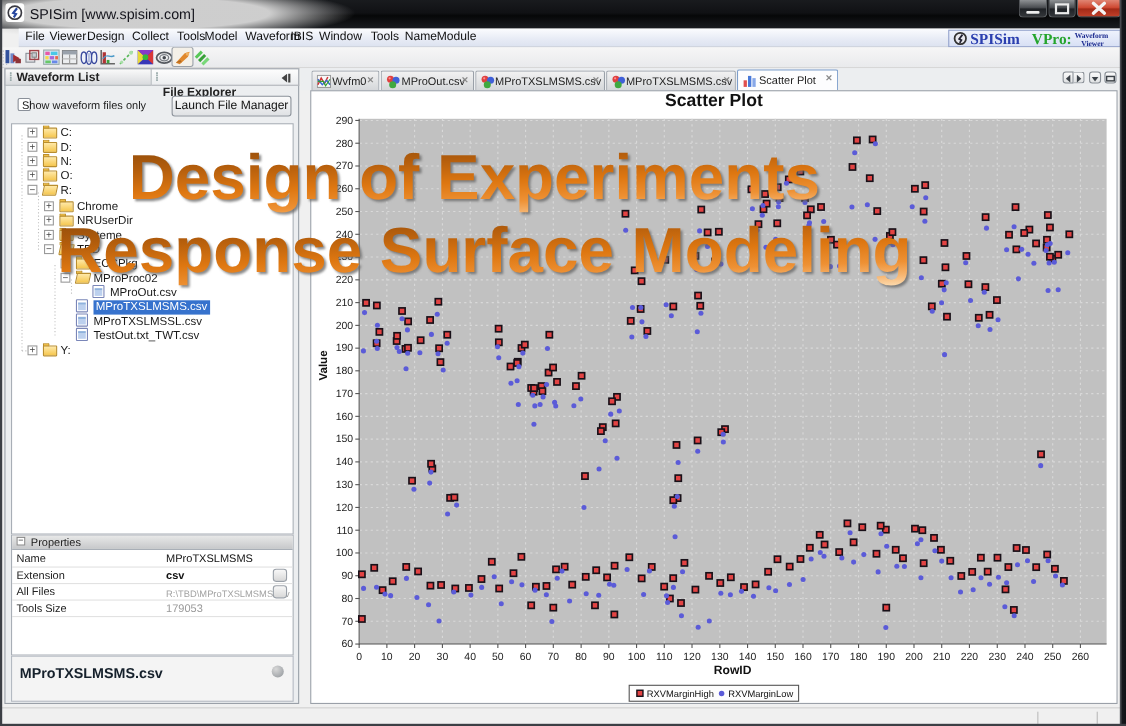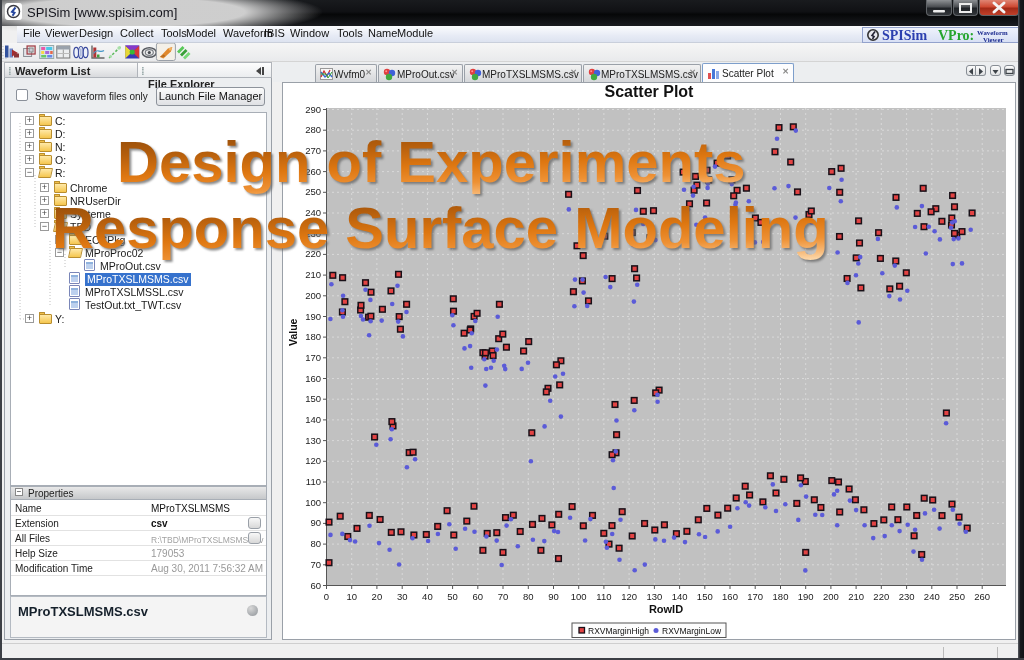--- a/index.html
+++ b/index.html
@@ -34,21 +34,21 @@
 
 
 #toolbar { left:0; top:43px; width:1024px; height:19px;
   background:linear-gradient(#f6f6f6,#e9eaec); border-bottom:1px solid #d4d4d4; }
 
 
 #leftpanel { left:4px; top:62px; width:268px; height:578px; background:#eceef0; border:1px solid #9aa0a8; }
 #lph1 { left:4px; top:62px; width:134px; height:16px; background:linear-gradient(#fafafa,#d8dadd); border:1px solid #b0b4ba; font-size:11px; font-weight:bold; color:#222; }
 #lph2 { left:138px; top:62px; width:134px; height:16px; background:linear-gradient(#fdfdfd,#ebedef); border:1px solid #b0b4ba; border-left:none; font-size:11px; font-weight:bold; color:#222; }
 #chkbox { left:16px; top:89px; width:12px; height:12px; background:#fff; border:1px solid #8a9099; border-radius:2px; }
-#chklabel { left:35px; top:91px; font-size:10px; color:#1a1a1a; }
+#chklabel { left:20px; top:91px; font-size:10px; color:#1a1a1a; }
 #lfmbtn { left:156px; top:87px; width:109px; height:19px; background:linear-gradient(#fbfbfb,#dfe1e4); border:1px solid #8d939b; border-radius:3px; font-size:11px; color:#111; text-align:center; line-height:17px; white-space:nowrap; }
 #treebox { left:10px; top:112px; width:257px; height:374px; background:#fff; border:1px solid #a8aeb6; overflow:hidden; }
 #propbox { left:10px; top:486px; width:257px; height:110px; background:#fff; border:1px solid #a8aeb6; }
 #prophdr { left:0; top:0; width:255px; height:13px; background:linear-gradient(#e8e8e8,#c6c8ca); border-bottom:1px solid #a8aeb6; font-size:10px; color:#222; }
 #filebox { left:10px; top:596px; width:257px; height:42px; background:#f4f4f4; border:1px solid #b4bac2; }
 
 
 .trow { position:absolute; height:13px; font-size:10.5px; color:#1a1a1a; white-space:nowrap; }
 .exp { position:absolute; width:9px; height:9px; background:#fff; border:1px solid #9a9a9a; font-size:9px; line-height:7px; text-align:center; color:#444; }
 .fold { position:absolute; width:13px; height:11px; }
@@ -59,21 +59,21 @@
   linear-gradient(#bcd0ee,#bcd0ee); border-top:2px solid #8fb2dd; display:block; }
 .tsel { background:#3672cd; color:#fff; padding:0 2px; }
 
 
 .prow { position:absolute; left:0; width:255px; height:15px; border-bottom:1px solid #e2e2e2; font-size:10px; color:#222; }
 .pval { position:absolute; left:140px; top:2px; }
 .pbtn { position:absolute; left:237px; top:1px; width:13px; height:12px; background:linear-gradient(#f8f8f8,#d8d8d8); border:1px solid #9aa0a8; border-radius:3px; }
 
 
 #tabbar { left:273px; top:62px; width:745px; height:20px; background:#eceef0; }
-.tab { position:absolute; top:2px; height:18px; background:linear-gradient(#f2f2f2,#d5d7da); border:1px solid #9aa0a8; border-bottom:none; border-radius:2px 2px 0 0; font-size:10.5px; color:#222; white-space:nowrap; overflow:hidden;margin-left:32px; }
+.tab { position:absolute; top:2px; height:18px; background:linear-gradient(#f2f2f2,#d5d7da); border:1px solid #9aa0a8; border-bottom:none; border-radius:2px 2px 0 0; font-size:10.5px; color:#222; white-space:nowrap; overflow:hidden; }
 .tabsel { background:#fdfdfe; border-color:#7d9ecb; height:19px; top:1px; }
 .tabx { color:#888; font-size:8px; font-weight:bold; }
 #plotpanel { left:282px; top:82px; width:734px; height:558px; background:#fff; border:1px solid #9aa0a8; }
 #navbtns { left:966px; top:65px; }
 .nb { position:absolute; top:0; height:11px; border:1px solid #878d94; background:linear-gradient(#fbfbfb,#dfe1e3); font-size:7px; text-align:center; line-height:10px; color:#444; }
 
 #plottitle { left:282px; top:83px; width:734px; text-align:center; font-size:16px; font-weight:bold; color:#111; }
 
 
 .wordart { position:absolute; font-weight:bold; font-size:58px; letter-spacing:0px; white-space:nowrap;
@@ -339,26 +339,22 @@
   <div class="prow" style="top:14px">
       <span style="position:absolute;left:4px;top:2px">Name</span>
       <span class="pval" style="color:#111">MProTXSLMSMS</span>
     </div>
   <div class="prow" style="top:44px">
       <span style="position:absolute;left:4px;top:2px">All Files</span>
       <span class="pval" style="color:#a2a2a2;font-size:8.5px;top:4px">R:\TBD\MProTXSLMSMS.csv</span>
       <span class="pbtn"></span>
     </div>
   <div class="prow" style="top:59px">
-      <span style="position:absolute;left:4px;top:2px">Help Size</span>
+      <span style="position:absolute;left:4px;top:2px">Tools Size</span>
       <span class="pval" style="color:#999">179053</span>
-    </div>
-  <div class="prow" style="top:74px">
-      <span style="position:absolute;left:4px;top:2px">Modification Time</span>
-      <span class="pval" style="color:#999">Aug 30, 2011 7:56:32 AM</span>
     </div>
 </div>
 <div class="abs" id="filebox">
   <span style="position:absolute;left:7px;top:7px;font-size:13px;font-weight:bold;color:#15202b">MProTXSLMSMS.csv</span>
   <span style="position:absolute;right:8px;top:8px;width:11px;height:11px;border-radius:50%;background:radial-gradient(circle at 35% 30%,#d8d8d8,#8f9499)"></span>
 </div>
 
 <div class="abs" id="tabbar">
     <div class="tab" style="left:10px;width:62px">
       <svg width="13" height="12" style="position:absolute;left:4px;top:3px">

